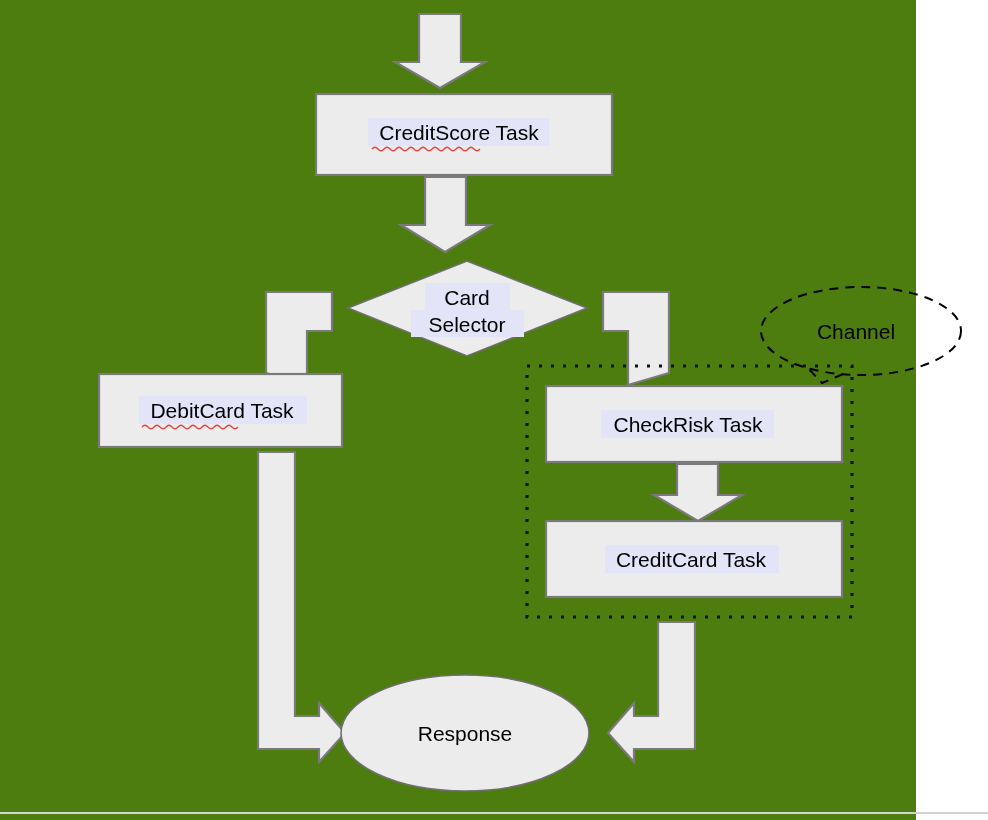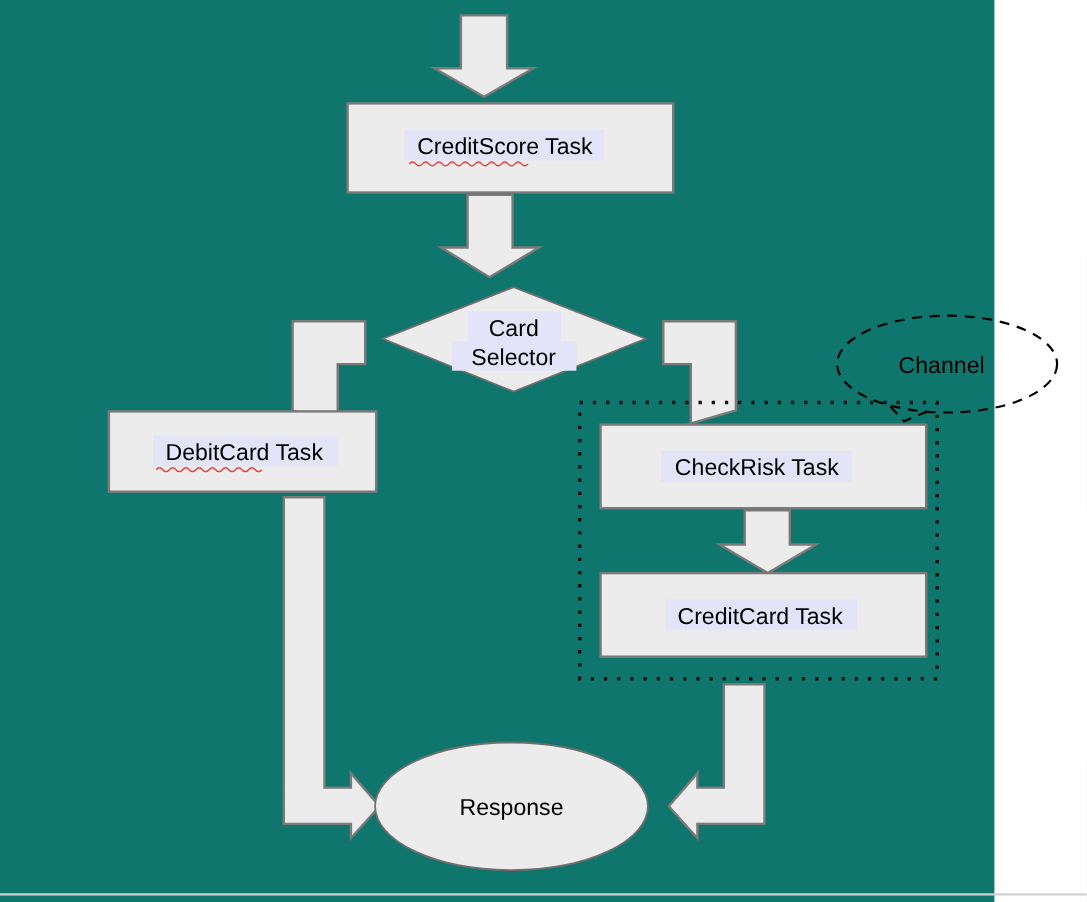--- a/index.html
+++ b/index.html
@@ -11,21 +11,22 @@
   body {
     width: 988px;
     height: 820px;
     overflow: hidden;
     font-family: "Liberation Sans", sans-serif;
   }
   #diagram-canvas {
     position: relative;
     width: 904px;
     height: 820px;
-    background: #0f766e;
+    background: #4d7c0f;
+    padding-left: 12px;
   }
   svg.diagram-svg {
     position: absolute;
     top: 0;
     left: 0;
     width: 988px;
     height: 820px;
     display: block;
   }
   

